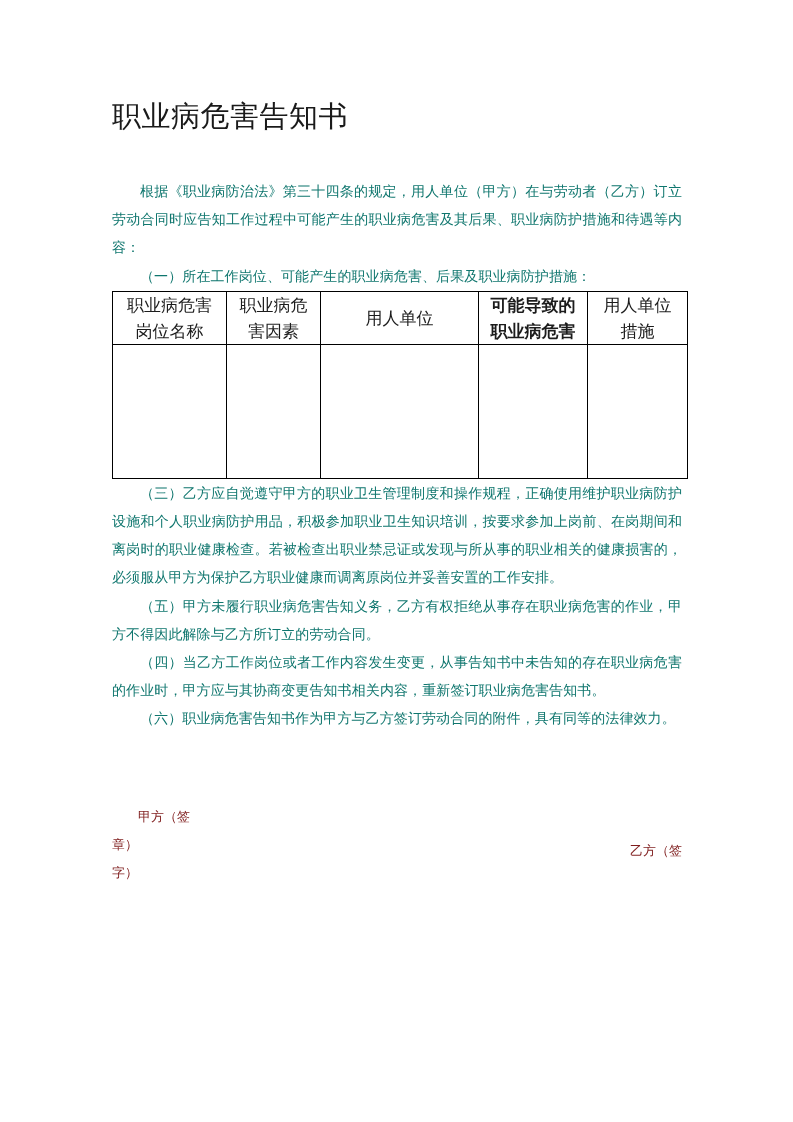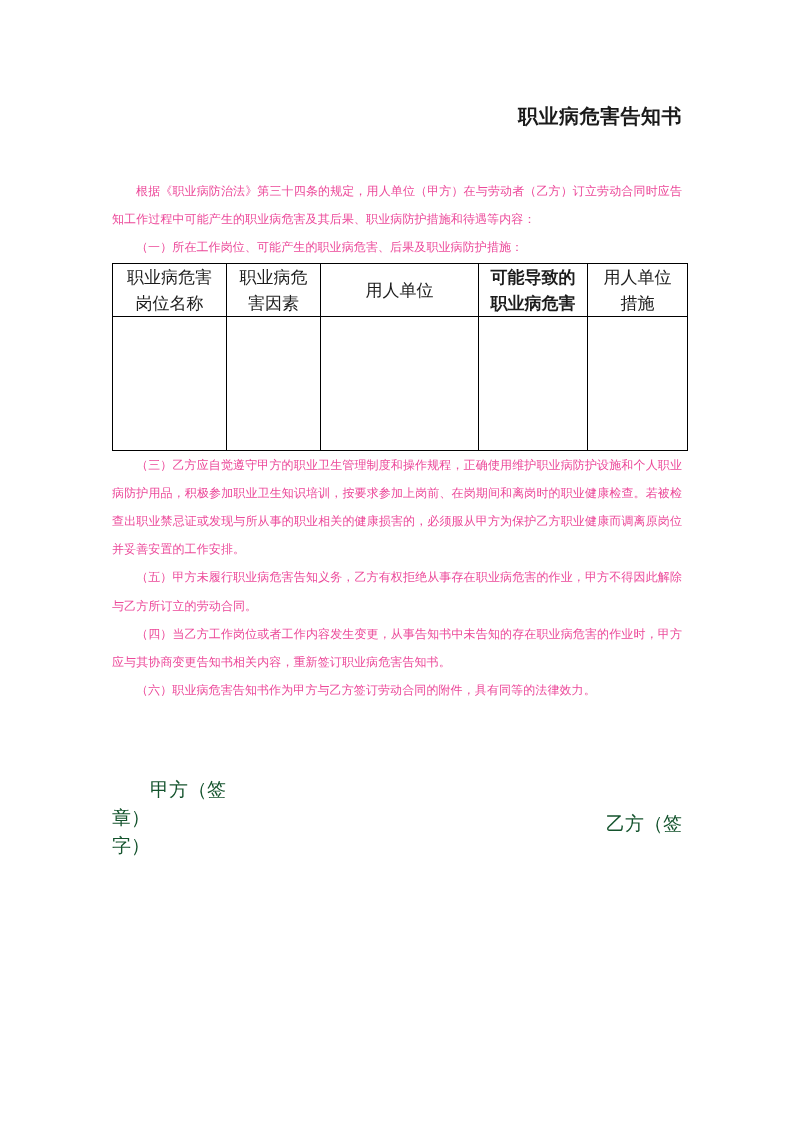--- a/index.html
+++ b/index.html
@@ -22,40 +22,40 @@
     background: #ffffff;
     overflow: hidden;
   }
   .content {
     position: absolute;
     left: 112px;
     top: 0;
     width: 570px;
   }
   .doc-title {
-    text-align: right;
-    font-size: 20px;
+    text-align: left;
+    font-size: 29px;
     line-height: 32px;
     letter-spacing: 0.5px;
     margin: 0;
     padding-top: 100px;
-    font-weight: bold;
+    font-weight: normal;
     color: #1a1a1a;
   }
   .body-block {
     margin-top: 45px;
   }
   p.para {
     margin: 0;
-    font-size: 12px;
+    font-size: 14px;
     line-height: 28.2px;
     text-align: justify;
     text-justify: inter-ideograph;
     text-indent: 2em;
-    color: #ec4899;
+    color: #0f766e;
     letter-spacing: 0.1px;
   }
   
   table.haz-table {
     border-collapse: collapse;
     width: 570px;
     margin: 1px 0 0 0;
     table-layout: fixed;
   }
   table.haz-table td {
@@ -78,23 +78,23 @@
   .col-3 { width: 157px; }
   .col-4 { width: 108px; font-weight: bold; }
   .col-5 { width: 99px; }
   .hdr-line { display: block; }
   
   .sig-area {
     margin-top: 42px;
     position: relative;
   }
   .sig-line {
-    font-size: 19px;
+    font-size: 13px;
     line-height: 28.2px;
-    color: #14532d;
+    color: #7f1d1d;
     position: relative;
     white-space: nowrap;
   }
   .sig-indent { padding-left: 2em; }
   .sig-right {
     position: absolute;
     right: 0;
     top: 6px;
   }
   .gap-line { height: 28.2px; }

